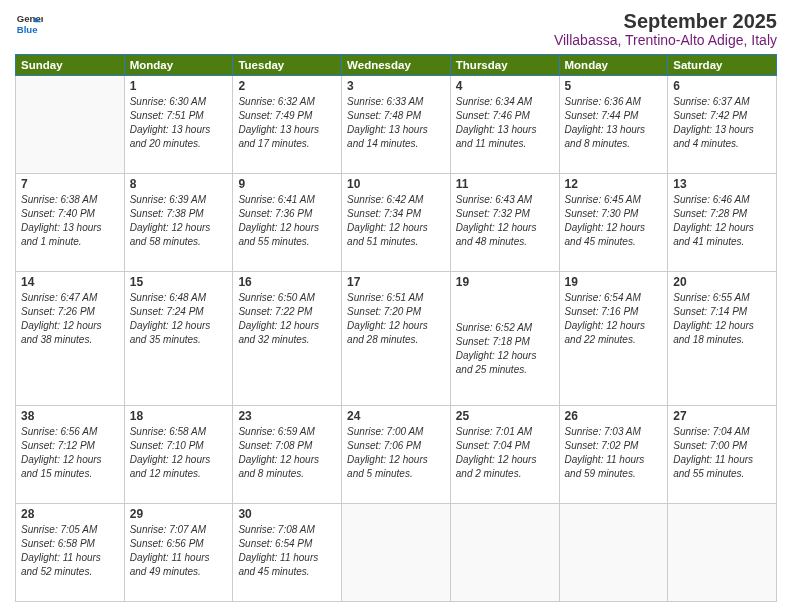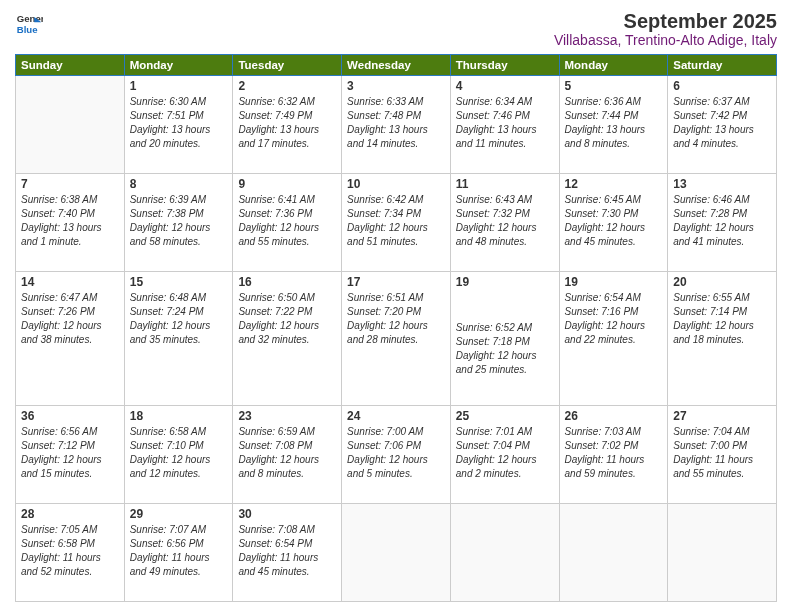--- a/index.html
+++ b/index.html
@@ -259,21 +259,21 @@
           <td>
             <span class="day-number">20</span>
             <div class="day-info" style="white-space: pre-line;">Sunrise: 6:55 AM
 Sunset: 7:14 PM
 Daylight: 12 hours
 and 18 minutes.</div>
           </td>
         </tr>
         <tr>
           <td>
-            <span class="day-number">36</span>
+            <span class="day-number">38</span>
             <div class="day-info" style="white-space: pre-line;">Sunrise: 6:56 AM
 Sunset: 7:12 PM
 Daylight: 12 hours
 and 15 minutes.</div>
           </td>
           <td>
             <span class="day-number">18</span>
             <div class="day-info" style="white-space: pre-line;">Sunrise: 6:58 AM
 Sunset: 7:10 PM
 Daylight: 12 hours

